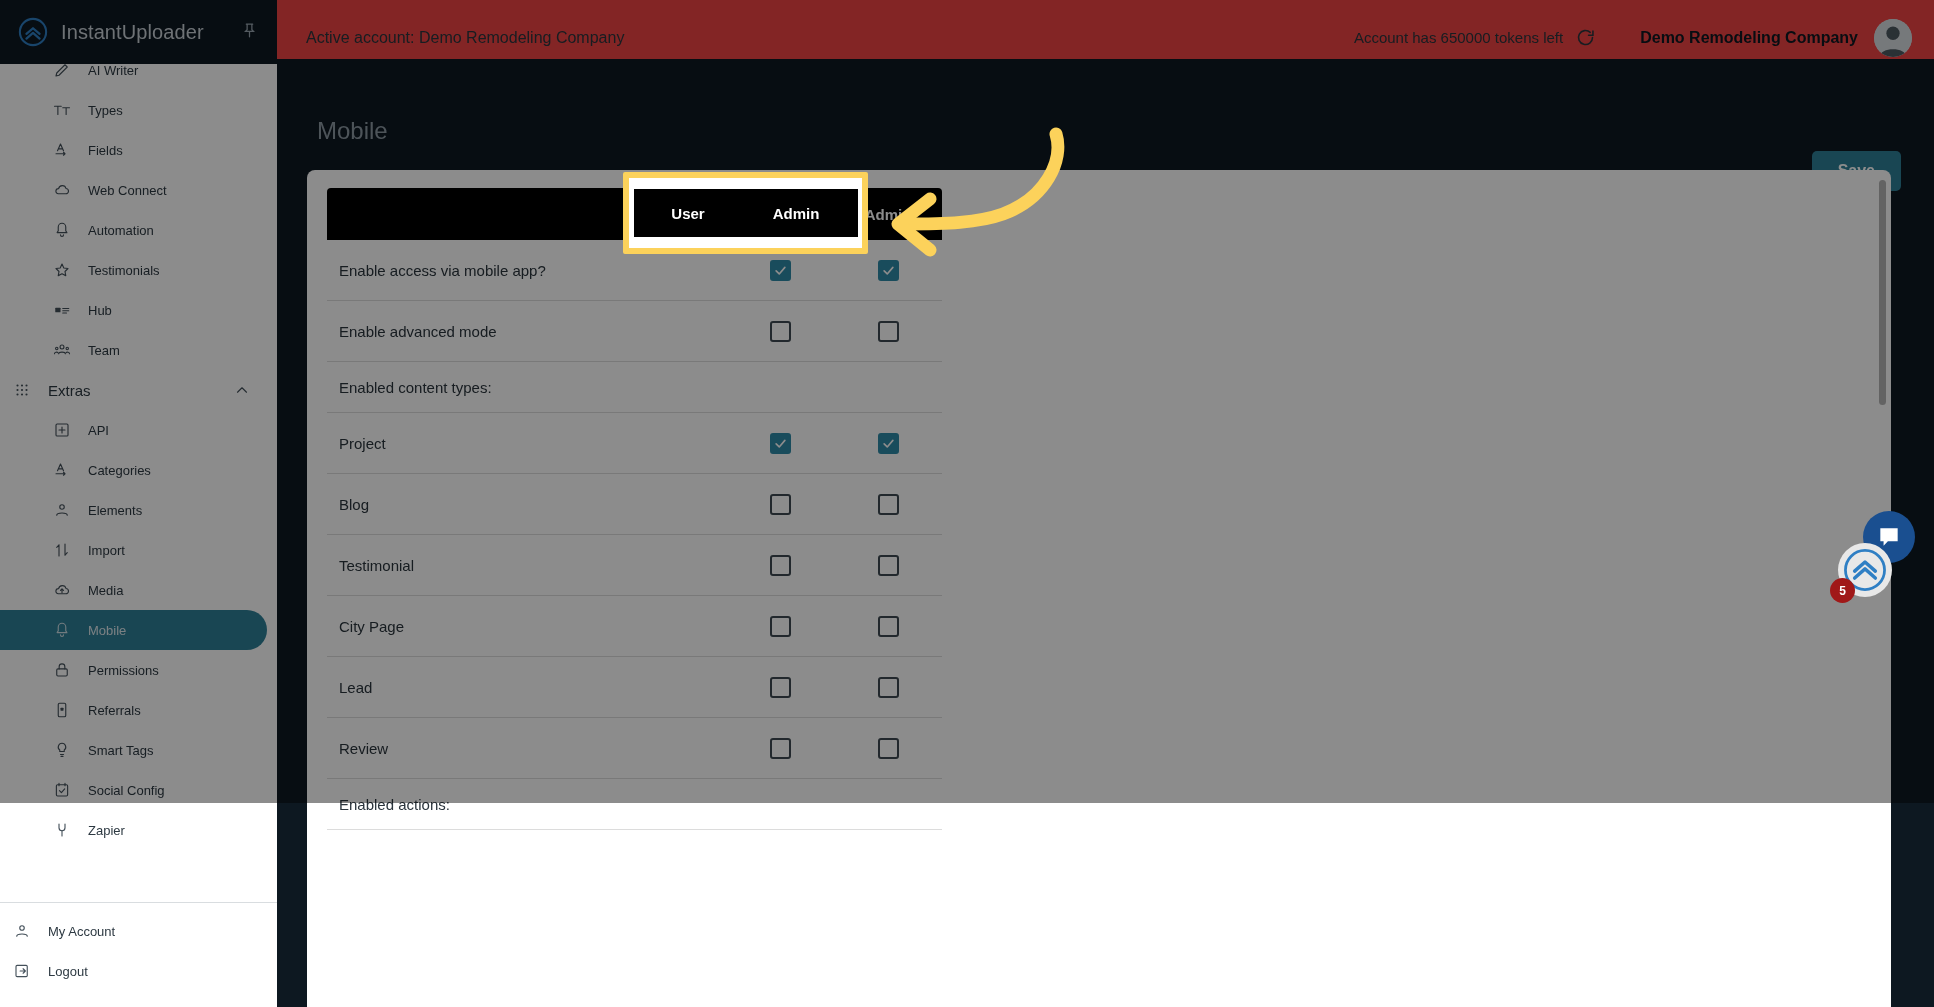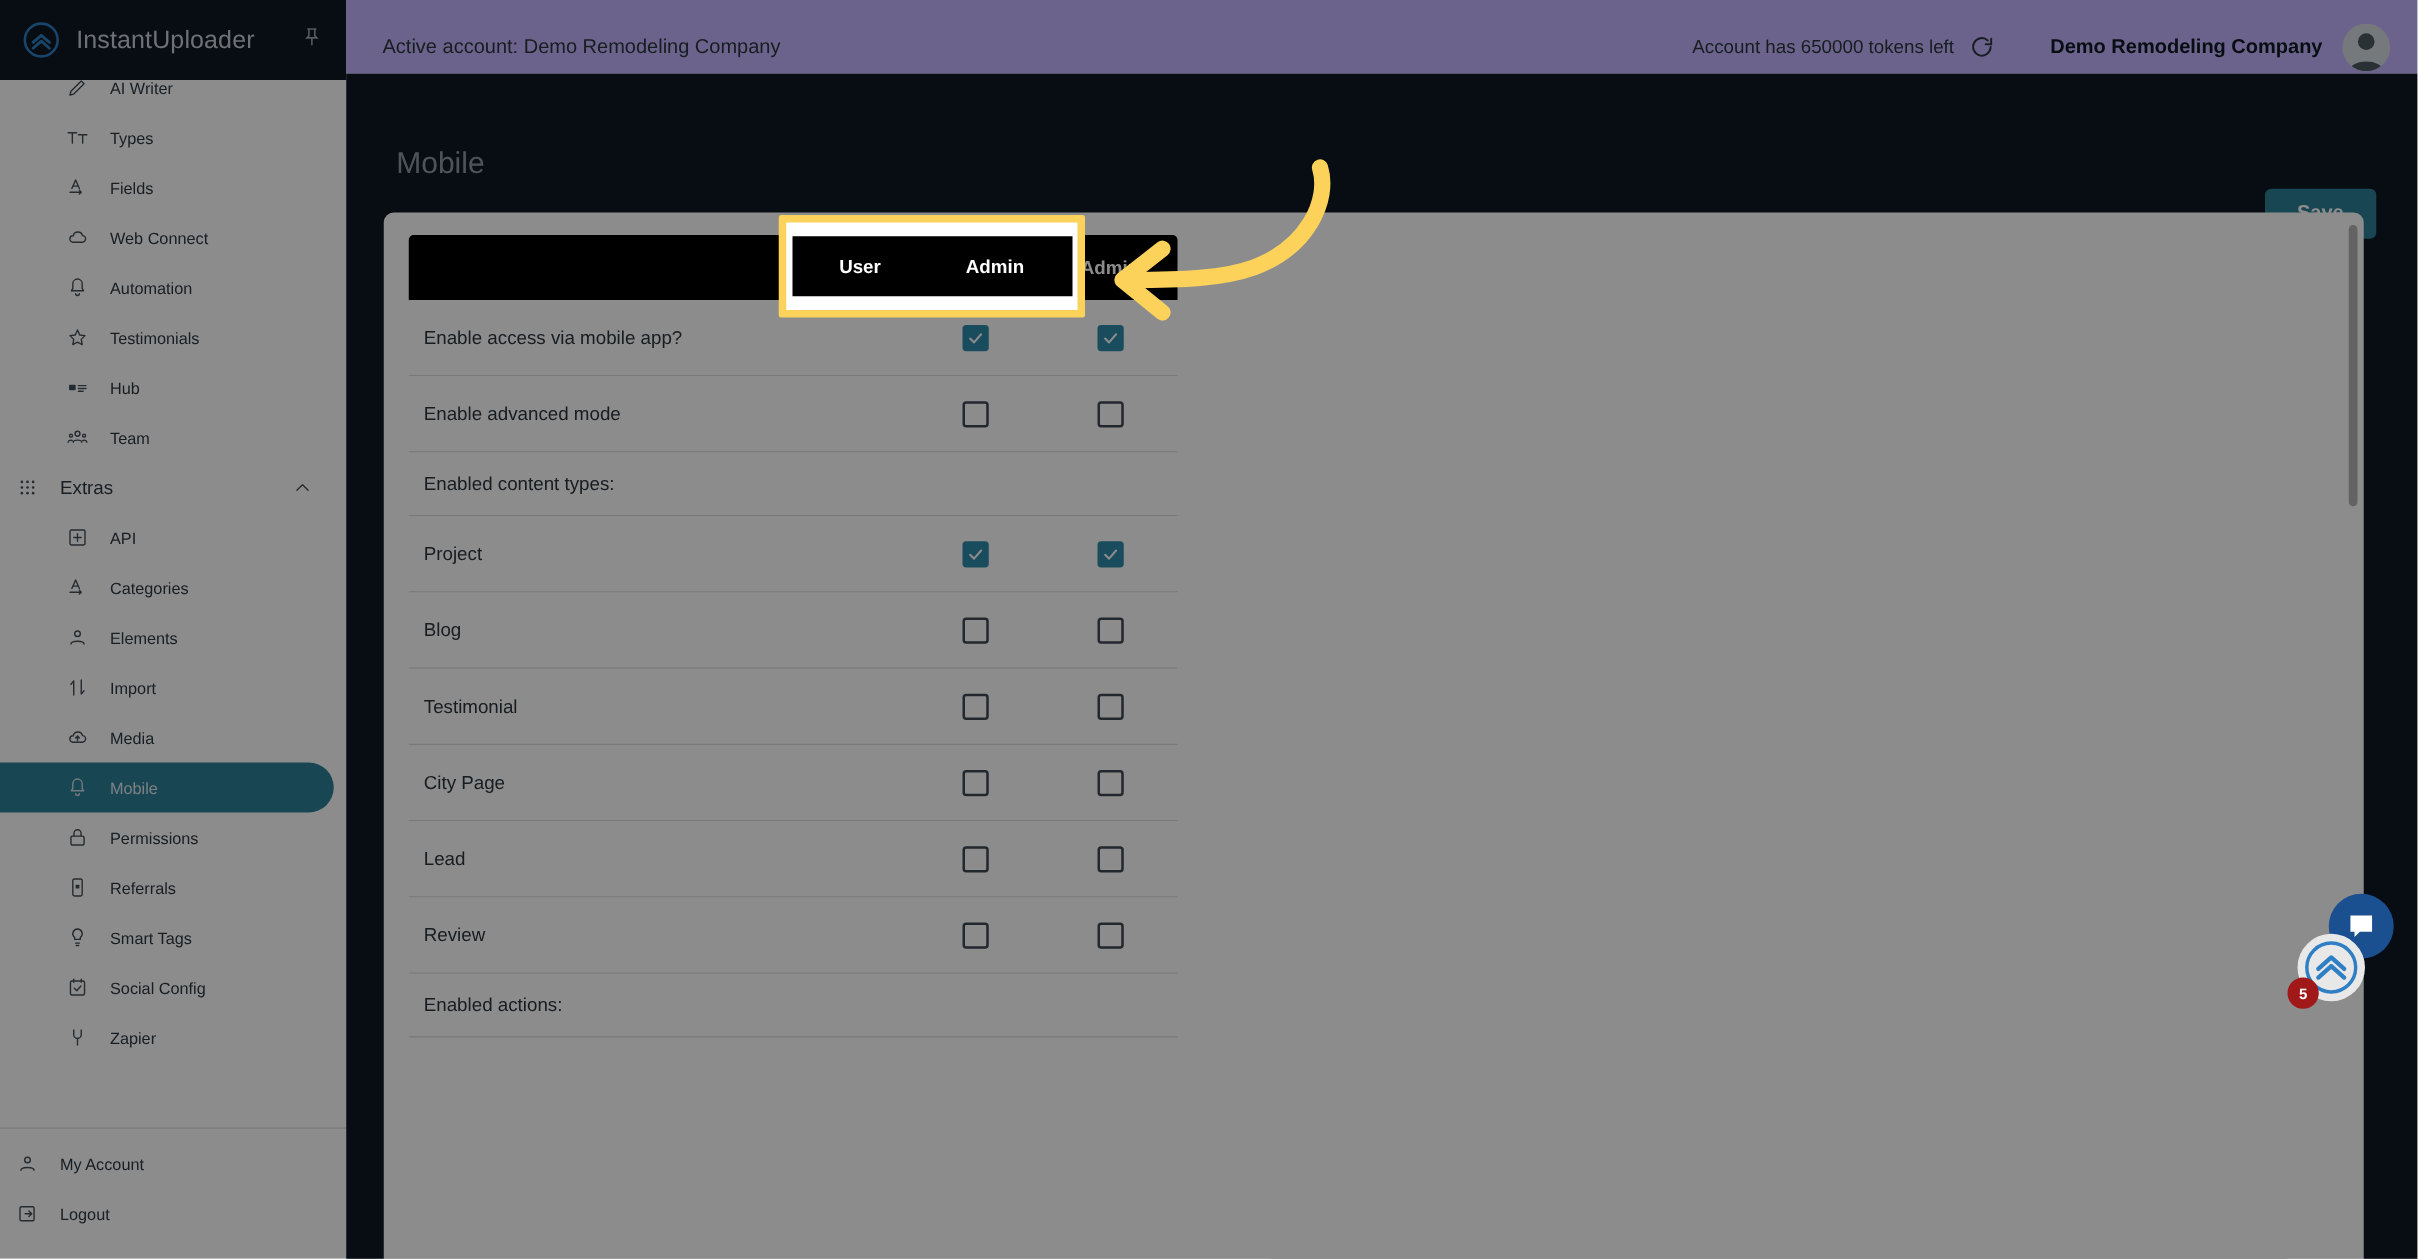--- a/index.html
+++ b/index.html
@@ -2,21 +2,21 @@
 <html><head>
 <meta charset="utf-8">
 <style>
   * { box-sizing: border-box; margin: 0; padding: 0; }
   html, body {
     width: 1934px; height: 1007px;
     font-family: "Liberation Sans", sans-serif;
     background: #ffffff;
     overflow: hidden;
   }
-  #app { position: relative; width: 1934px; height: 1007px; }
+  #app { position: relative; width: 1934px; height: 803px; }
 
   
   .sidebar {
     position: absolute; left: 0; top: 0;
     width: 277px; height: 1007px;
     background: #ffffff;
     display: flex; flex-direction: column;
   }
   .sidebar-brand {
     height: 64px; background: #0d1821;
@@ -62,21 +62,21 @@
     height: 1px; background: #d9dde0; margin: 10px 0 8px 0;
   }
   .sidebar-footer { flex: 0 0 auto; padding-bottom: 16px; }
   .nav-item.foot { padding-left: 12px; }
   .nav-item.foot .ico { margin-right: 16px; }
 
   
   .topbar {
     position: absolute; left: 277px; top: 0;
     width: 1657px; height: 59px;
-    background: #c4b5fd;
+    background: #ef4444;
     display: flex; align-items: center;
     padding: 16px 22px 0 29px;
   }
   .topbar-left { color: #2b353d; font-size: 16px; }
   .topbar-right { margin-left: auto; display: flex; align-items: center; gap: 0; }
   .token-text { color: #2b353d; font-size: 15px; }
   .refresh-icon { margin-left: 12px; color: #2b353d; display: flex; }
   .company-name {
     font-size: 16px; font-weight: bold; color: #0d1821;
     margin-left: 44px; margin-right: 16px;

